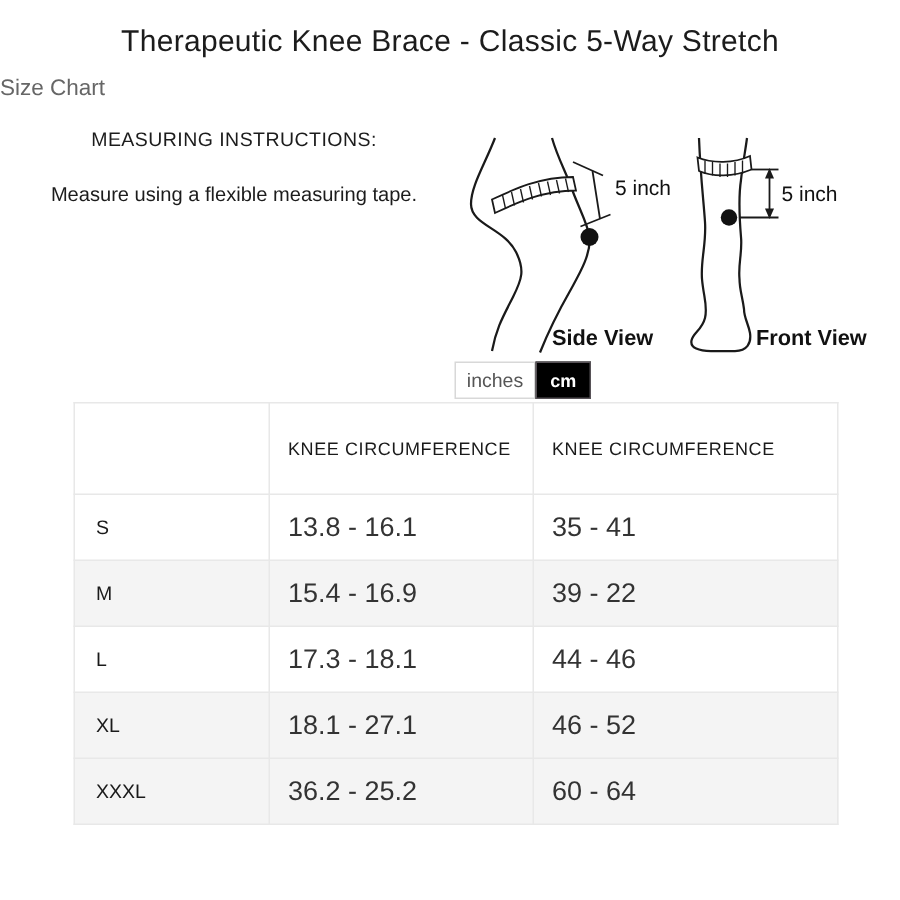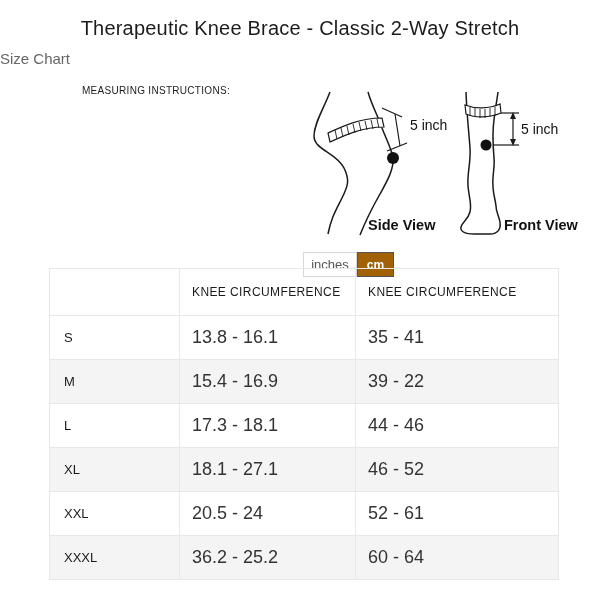--- a/index.html
+++ b/index.html
@@ -7,62 +7,62 @@
     font-family:"Liberation Sans", sans-serif; color:#1f1f1f; }
   .page { position:relative; width:600px; height:600px; background:#fff; overflow:hidden; }
 
   .title { position:absolute; top:17px; left:0; width:600px; text-align:center;
     font-size:20px; font-weight:400; letter-spacing:.2px; color:#1c1c1c; }
   .subtitle { position:absolute; top:50px; left:0; width:600px; 
     font-size:15px; color:#666; }
 
   .instructions { position:absolute; left:10px; top:84px; width:292px;
     text-align:center; font-size:13.4px; line-height:1.45; color:#1c1c1c; }
-  .inst-heading { font-size:10px; letter-spacing:.3px; margin-bottom:17px; }
+  .inst-heading { font-size:13px; letter-spacing:.3px; margin-bottom:17px; }
   .inst-para { margin-bottom:15px; }
 
   .diagram { position:absolute; }
   .diagram.side { left:298px; top:88px; }
   .diagram.front { left:458px; top:88px; }
   .diagram svg text { font-family:"Liberation Sans", sans-serif; }
   .dim-label { font-size:14px; fill:#111; }
   .view-label { font-size:14.5px; font-weight:bold; fill:#111; }
 
   .unit-toggle { position:absolute; left:303px; top:241px; display:flex; }
   .unit-btn { height:25px; display:flex; align-items:center; justify-content:center;
-    font-size:13px; cursor:pointer;margin-top:11px; }
+    font-size:13px; cursor:pointer; }
   .unit-btn.inches { width:54px; background:#fff; border:1px solid #d8d8d8; color:#555; }
-  .unit-btn.cm { width:37px; background:#a16207; border:1px solid #575257;
+  .unit-btn.cm { width:37px; background:#000000; border:1px solid #575257;
     color:#fff; font-weight:bold; font-size:12px; }
 
   table.size-table { position:absolute; left:49px; top:268px; width:509px;
     border-collapse:collapse; table-layout:fixed; }
   .size-table th, .size-table td { border:1px solid #e8e8e8; text-align:left;
     vertical-align:middle; }
-  .size-table th { height:47px; font-size:12px; font-weight:400; letter-spacing:.4px;
+  .size-table th { height:61px; font-size:12px; font-weight:400; letter-spacing:.4px;
     color:#1a1a1a; padding-left:12px; }
   .size-table td { height:44px; font-size:18px; color:#333; padding-left:12px; }
   .size-table td.size-cell { font-size:13px; color:#1a1a1a; padding-left:14px; }
   .size-table col.c1 { width:130px; }
   .size-table col.c2 { width:176px; }
   .size-table col.c3 { width:203px; }
   .size-table tr.stripe td { background:#f4f4f4; }
 </style>
 </head>
 <body>
 
 <div class="page">
 
-  <div class="title">Therapeutic Knee Brace - Classic 2-Way Stretch</div>
+  <div class="title">Therapeutic Knee Brace - Classic 5-Way Stretch</div>
   <div class="subtitle">Size Chart</div>
 
   <div class="instructions">
     <div class="inst-heading">MEASURING INSTRUCTIONS:</div>
     <div class="inst-para">
-      <br>
+      <span>Measure using a flexible measuring tape.</span><br>
     </div>
   </div>
 
   <div class="diagram side">
     <svg width="157" height="150" viewBox="0 0 157 150">
 
       <path d="M 32 4 C 25 22, 16 36, 16 48 C 16 62, 38 64, 46 80 C 52 92, 50 98, 44 110 C 38 122, 33 130, 30 146" fill="none" stroke="#1a1a1a" stroke-width="1.5"></path>
 
       <path d="M 70 4 C 74 18, 80 28, 84 40 C 89 53, 94 62, 95 70 C 96 82, 88 95, 82 106 C 74 120, 68 132, 62 147" fill="none" stroke="#1a1a1a" stroke-width="1.5"></path>
 
@@ -149,25 +149,20 @@
       <tr>
         <td class="size-cell">L</td>
         <td>17.3 - 18.1</td>
         <td>44 - 46</td>
       </tr>
       <tr class="stripe">
         <td class="size-cell">XL</td>
         <td>18.1 - 27.1</td>
         <td>46 - 52</td>
       </tr>
-      <tr>
-        <td class="size-cell">XXL</td>
-        <td>20.5 - 24</td>
-        <td>52 - 61</td>
-      </tr>
       <tr class="stripe">
         <td class="size-cell">XXXL</td>
         <td>36.2 - 25.2</td>
         <td>60 - 64</td>
       </tr>
     </tbody>
   </table>
 
 </div>
 

